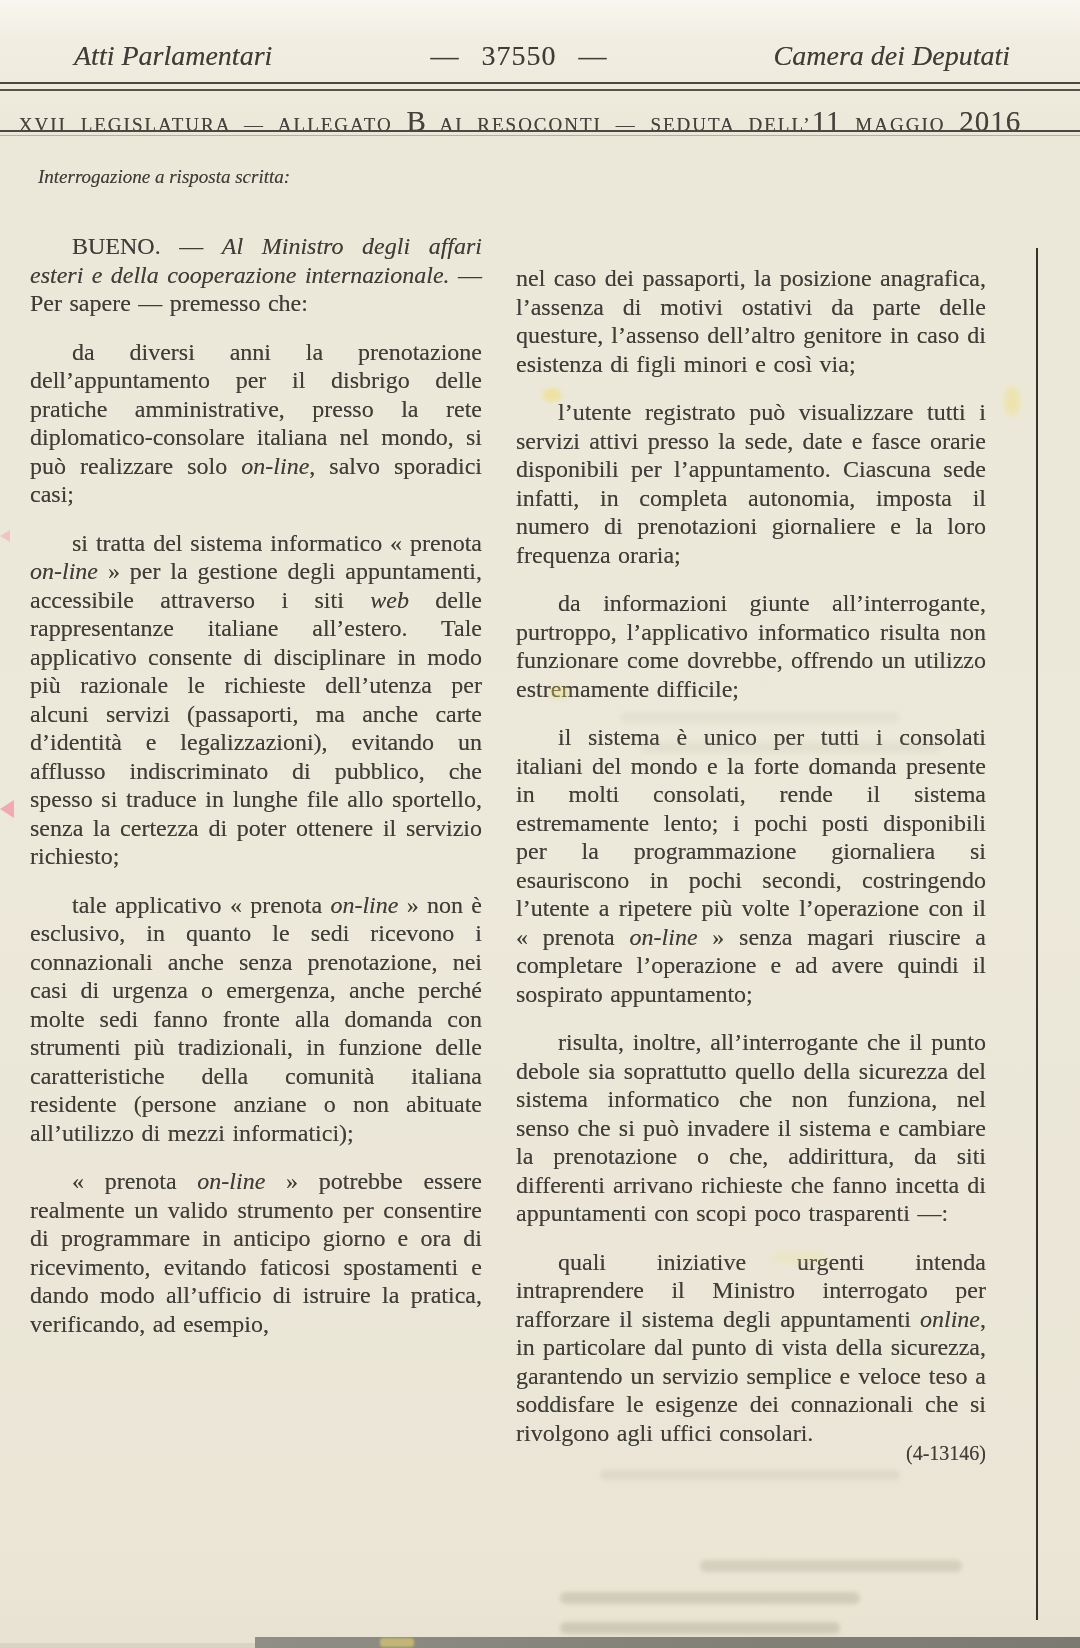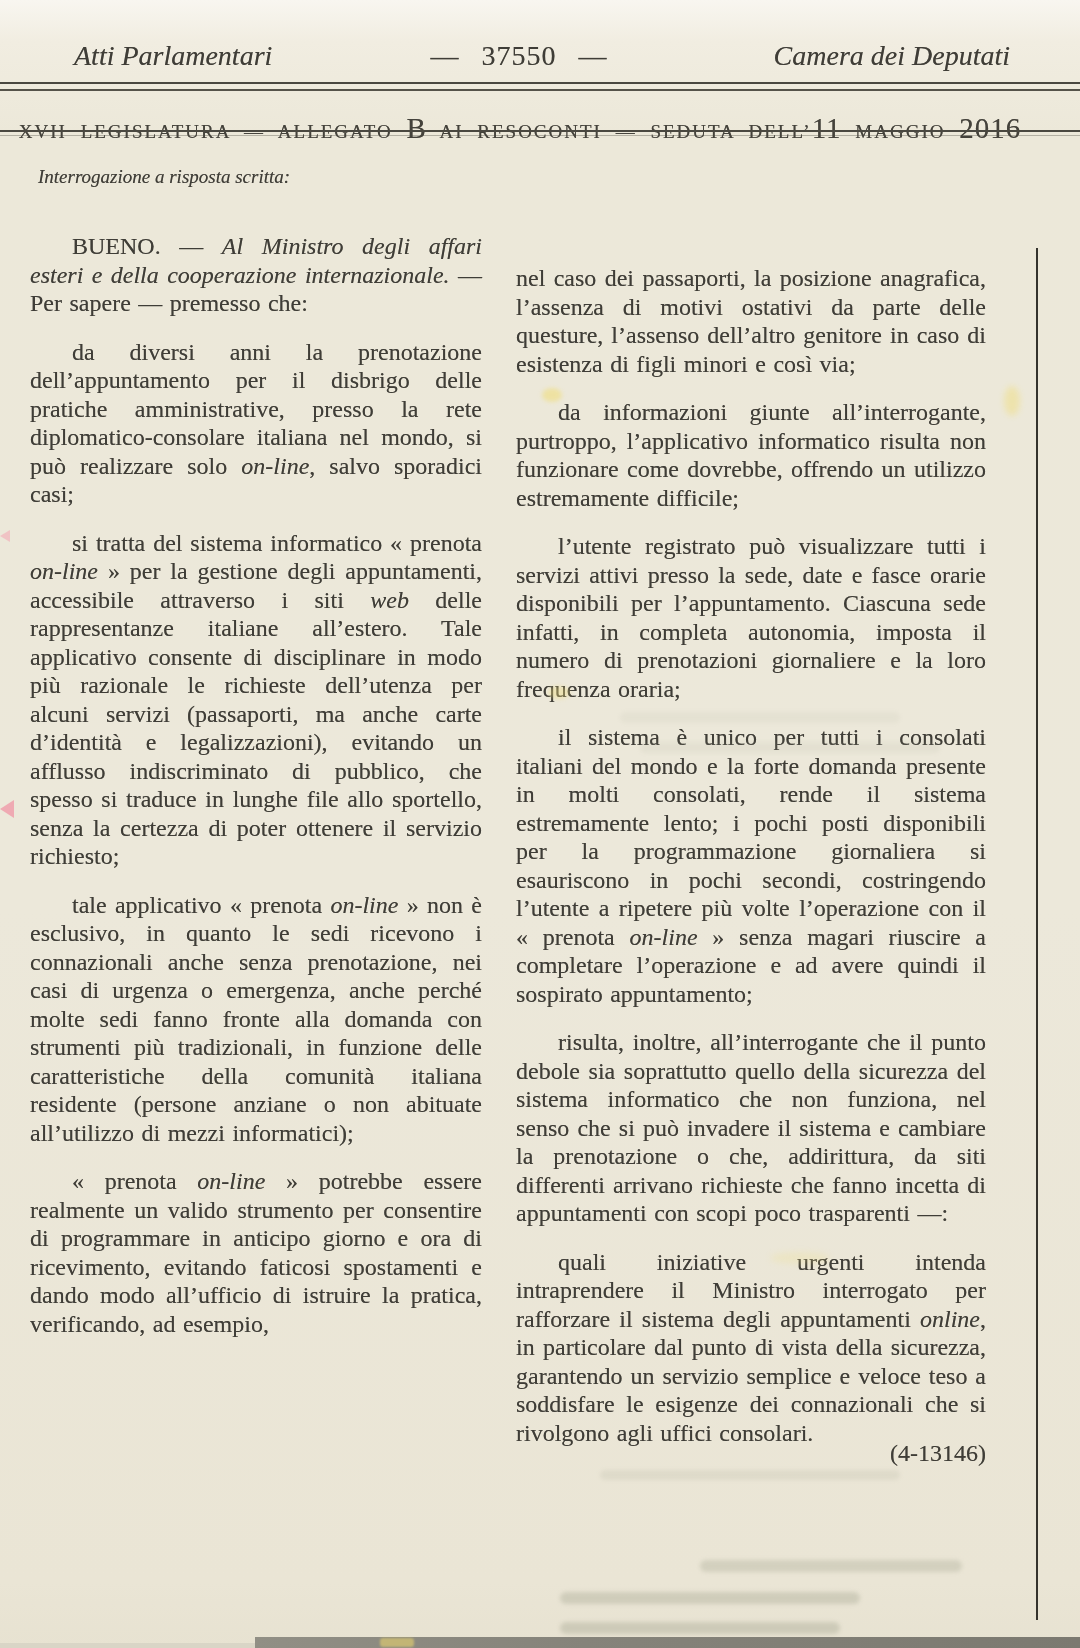--- a/index.html
+++ b/index.html
@@ -18,21 +18,21 @@
     font-size:28px;font-style:italic;
   }
   .h-left{position:absolute;left:0;top:0;margin-left:46px;}
   .h-center{position:absolute;left:50%;transform:translateX(-50%);top:0;font-style:normal;word-spacing:14px;letter-spacing:1px;}
   .h-right{position:absolute;right:0;top:0;}
   .double-rule{
     position:absolute;left:0;right:0;top:82px;height:5px;
     border-top:2px solid #4a4840;border-bottom:2px solid #55534a;
   }
   .legislature{
-    position:absolute;left:0;right:40px;top:108px;height:40px;
+    position:absolute;left:0;right:40px;top:101px;height:40px;
     text-align:center;font-size:19px;letter-spacing:2px;word-spacing:7px;
     color:#44423b;line-height:40px;white-space:nowrap;
   }
   .legislature .big{font-size:29px;letter-spacing:1px;}
   .single-rule{
     position:absolute;left:0;right:0;top:130px;height:3px;
     border-top:2px solid #4a4840;border-bottom:1px solid rgba(74,72,64,.35);
   }
   
   .col{position:absolute;text-align:justify;}
@@ -43,21 +43,21 @@
     font-size:26px;line-height:34px;letter-spacing:1.5px;word-spacing:8px;color:#3b3933;
   }
   .subtitle{margin:0 0 44px 8px;font-style:italic;font-size:19px;text-align:left;}
   .para{
     margin:13px 0 20px 0;font-size:24px;line-height:28.5px;word-spacing:1.5px;
   }
   .para.indent{text-indent:42px;}
   .para i{font-style:italic;}
   .sig-line{
     text-align:right;margin-top:-28.5px;margin-bottom:36px;
-    font-size:24px;line-height:28.5px;
+    font-size:20px;line-height:28.5px;
   }
   
   .v-rule{
     position:absolute;left:1036px;top:248px;width:2px;height:1372px;
     background:#35332d;
   }
   .bottom-band{
     position:absolute;left:255px;right:0;bottom:0;height:11px;
     background:linear-gradient(90deg,#918f85 0%,#85837a 40%,#7b7970 100%);
   }
@@ -107,22 +107,22 @@
           <p class="para indent"><span>da diversi anni la prenotazione dell’appuntamento per il disbrigo delle pratiche amministrative, presso la rete diplomatico-consolare italiana nel mondo, si può realizzare solo </span><i>on-line</i><span>, salvo sporadici casi;</span></p>
           <p class="para indent"><span>si tratta del sistema informatico « prenota </span><i>on-line</i><span> » per la gestione degli appuntamenti, accessibile attraverso i siti </span><i>web</i><span> delle rappresentanze italiane all’estero. Tale applicativo consente di disciplinare in modo più razionale le richieste dell’utenza per alcuni servizi (passaporti, ma anche carte d’identità e legalizzazioni), evitando un afflusso indiscriminato di pubblico, che spesso si traduce in lunghe file allo sportello, senza la certezza di poter ottenere il servizio richiesto;</span></p>
           <p class="para indent"><span>tale applicativo « prenota </span><i>on-line</i><span> » non è esclusivo, in quanto le sedi ricevono i connazionali anche senza prenotazione, nei casi di urgenza o emergenza, anche perché molte sedi fanno fronte alla domanda con strumenti più tradizionali, in funzione delle caratteristiche della comunità italiana residente (persone anziane o non abituate all’utilizzo di mezzi informatici);</span></p>
           <p class="para indent"><span>« prenota </span><i>on-line</i><span> » potrebbe essere realmente un valido strumento per consentire di programmare in anticipo giorno e ora di ricevimento, evitando faticosi spostamenti e dando modo all’ufficio di istruire la pratica, verificando, ad esempio,</span></p>
         </div>
     </section>
 
     <section class="col col-right">
       <div>
           <p class="para"><span>nel caso dei passaporti, la posizione anagrafica, l’assenza di motivi ostativi da parte delle questure, l’assenso dell’altro genitore in caso di esistenza di figli minori e così via;</span></p>
+          <p class="para indent"><span>l’utente registrato può visualizzare tutti i servizi attivi presso la sede, date e fasce orarie disponibili per l’appuntamento. Ciascuna sede infatti, in completa autonomia, imposta il numero di prenotazioni giornaliere e la loro frequenza oraria;</span></p>
           <p class="para indent"><span>da informazioni giunte all’interrogante, purtroppo, l’applicativo informatico risulta non funzionare come dovrebbe, offrendo un utilizzo estremamente difficile;</span></p>
-          <p class="para indent"><span>l’utente registrato può visualizzare tutti i servizi attivi presso la sede, date e fasce orarie disponibili per l’appuntamento. Ciascuna sede infatti, in completa autonomia, imposta il numero di prenotazioni giornaliere e la loro frequenza oraria;</span></p>
           <p class="para indent"><span>il sistema è unico per tutti i consolati italiani del mondo e la forte domanda presente in molti consolati, rende il sistema estremamente lento; i pochi posti disponibili per la programmazione giornaliera si esauriscono in pochi secondi, costringendo l’utente a ripetere più volte l’operazione con il « prenota </span><i>on-line</i><span> » senza magari riuscire a completare l’operazione e ad avere quindi il sospirato appuntamento;</span></p>
           <p class="para indent"><span>risulta, inoltre, all’interrogante che il punto debole sia soprattutto quello della sicurezza del sistema informatico che non funziona, nel senso che si può invadere il sistema e cambiare la prenotazione o che, addirittura, da siti differenti arrivano richieste che fanno incetta di appuntamenti con scopi poco trasparenti —:</span></p>
           <p class="para indent"><span>quali iniziative urgenti intenda intraprendere il Ministro interrogato per rafforzare il sistema degli appuntamenti </span><i>online</i><span>, in particolare dal punto di vista della sicurezza, garantendo un servizio semplice e veloce teso a soddisfare le esigenze dei connazionali che si rivolgono agli uffici consolari.</span></p>
           <div class="sig-line">(4-13146)</div>
         </div>
     </section>
   </main>
 
   <div class="v-rule"></div>
   <div class="bottom-band"></div>

